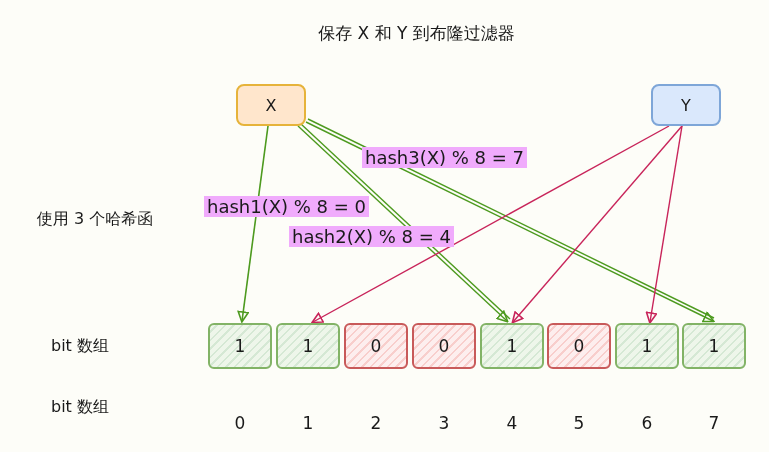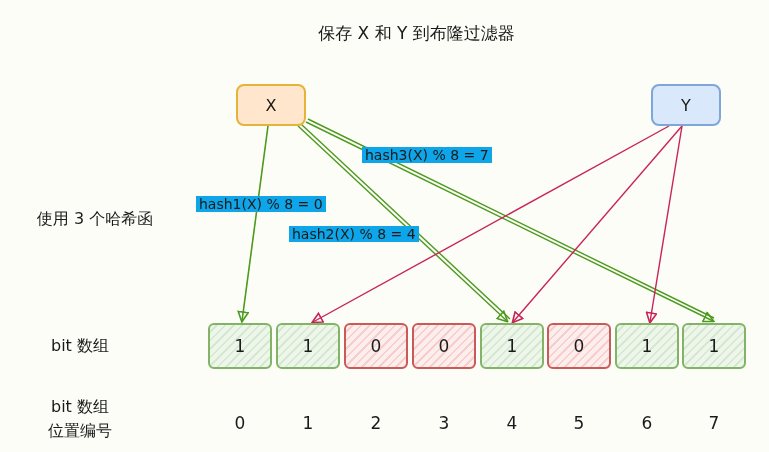--- a/index.html
+++ b/index.html
@@ -6,21 +6,21 @@
   body { width:769px; height:452px; background:#fdfdf8; position:relative; overflow:hidden;
          font-family:"DejaVu Sans", sans-serif; color:#1a1a1a; }
   .abs { position:absolute; }
   .title { left:0; width:622px; top:22px; text-align:center; font-size:17px; padding-left:211px; box-sizing:border-box; }
   .title span { display:inline-block; }
   .node { width:70px; height:42px; border-radius:8px; border:2px solid; box-sizing:border-box;
           display:flex; align-items:center; justify-content:center; font-size:16px; }
   .node-x { left:236px; top:84px; background:#ffe6cc; border-color:#e6b33a; }
   .node-y { left:651px; top:84px; background:#dae8fc; border-color:#7ea6d8; }
   svg.arrows { position:absolute; left:0; top:0; }
-  .label { font-size:14px; background:#0ea5e9; padding:0 3px; white-space:nowrap;
+  .label { font-size:18px; background:#f0abfc; padding:0 3px; white-space:nowrap;
            font-family:"DejaVu Sans", sans-serif; }
   .side { font-size:16px; line-height:24px; text-align:center; }
   .cell { top:323px; width:64px; height:46px; border:2px solid; border-radius:6px; box-sizing:border-box;
           display:flex; align-items:center; justify-content:center; font-size:17px; }
   .cell.on { border-color:#82b366; background:repeating-linear-gradient(135deg, #eef6ea 0 4px, #d5e8d4 4px 6px); }
   .cell.off { border-color:#c85a5a; background:repeating-linear-gradient(135deg, #fdeeee 0 4px, #f8cecc 4px 6px); }
   .idx { top:413px; width:64px; text-align:center; font-size:17px; }
 </style>
 </head>
 <body>
@@ -61,30 +61,29 @@
 </svg>
 
 <div class="abs node node-x">
     <span>X</span>
   </div>
 <div class="abs node node-y">
     <span>Y</span>
   </div>
 
 <div class="abs label" style="left:362px; top:147px;">hash3(X) % 8 = 7</div>
-<div class="abs label" style="left:196px; top:196px;">hash1(X) % 8 = 0</div>
+<div class="abs label" style="left:204px; top:196px;">hash1(X) % 8 = 0</div>
 <div class="abs label" style="left:289px; top:226px;">hash2(X) % 8 = 4</div>
 
 <div class="abs side" style="left:15px; top:207px; width:160px;">
   <div>使用 3 个哈希函</div>
 </div>
 <div class="abs side" style="left:30px; top:334px; width:100px;">bit 数组</div>
 <div class="abs side" style="left:30px; top:395px; width:100px;">
   <div>bit 数组</div>
-  <div>位置编号</div>
 </div>
 
 <div class="abs cell on" style="left:208px;">1</div>
 <div class="abs cell on" style="left:276px;">1</div>
 <div class="abs cell off" style="left:344px;">0</div>
 <div class="abs cell off" style="left:412px;">0</div>
 <div class="abs cell on" style="left:480px;">1</div>
 <div class="abs cell off" style="left:547px;">0</div>
 <div class="abs cell on" style="left:615px;">1</div>
 <div class="abs cell on" style="left:682px;">1</div>

